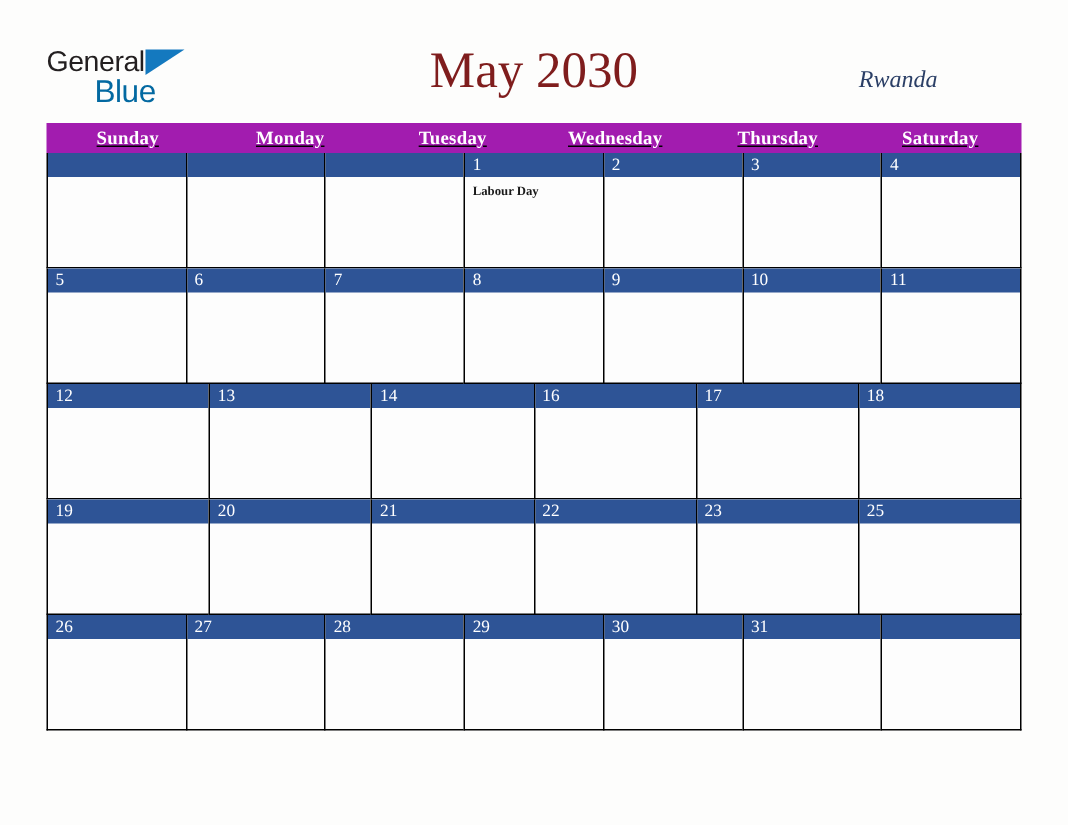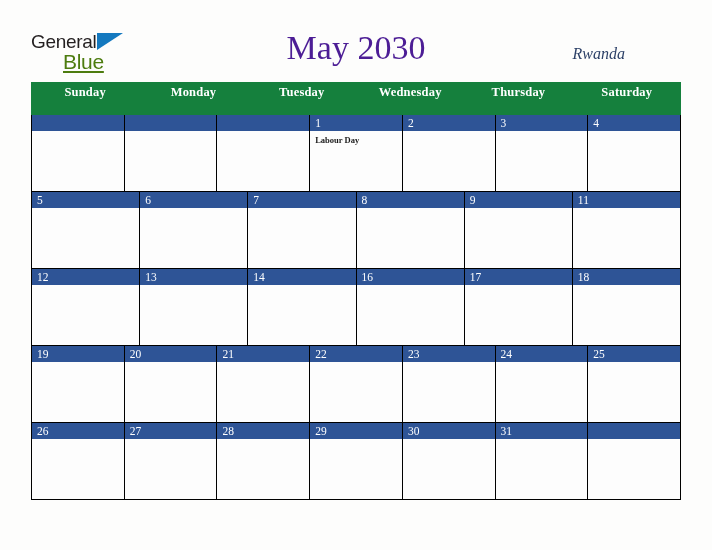--- a/index.html
+++ b/index.html
@@ -59,33 +59,32 @@
     border-bottom: 17px solid transparent;
   }
   .logo-line2 {
     position: absolute;
     left: 32px;
     top: 19px;
     font-family: "Liberation Sans", "DejaVu Sans", sans-serif;
     font-size: 21px;
     line-height: 23px;
     letter-spacing: -0.3px;
-    color: #4d7c0f;
-    text-decoration: underline;
+    color: #0369a1;
   }
 
   .title {
     position: absolute;
     left: 0;
     top: 28px;
     width: 712px;
     text-align: center;
     font-size: 34px;
     line-height: 40px;
-    color: #4c1d95;
+    color: #7f1d1d;
     font-family: "Liberation Serif", "DejaVu Serif", serif;
   }
 
   .country {
     position: absolute;
     right: 31px;
     top: 44px;
     font-size: 16px;
     line-height: 20px;
     color: #2b3f66;
@@ -98,22 +97,23 @@
   .calendar {
     position: absolute;
     left: 31px;
     top: 82px;
     width: 650px;
   }
 
   .weekday-row {
     display: flex;
     width: 650px;
-    height: 33px;
-    background: #15803d;
+    height: 20px;
+    background: #a21caf;
+    text-decoration: underline;
   }
   .weekday-cell {
     flex: 1 1 0;
     min-width: 0;
     color: #ffffff;
     font-size: 12.5px;
     font-weight: bold;
     line-height: 20px;
     text-align: center;
     letter-spacing: 0.2px;
@@ -242,20 +242,24 @@
           </div>
           <div class="day-cell">
             <div class="day-number-band">8</div>
             <div class="day-body"></div>
           </div>
           <div class="day-cell">
             <div class="day-number-band">9</div>
             <div class="day-body"></div>
           </div>
           <div class="day-cell">
+            <div class="day-number-band">10</div>
+            <div class="day-body"></div>
+          </div>
+          <div class="day-cell">
             <div class="day-number-band">11</div>
             <div class="day-body"></div>
           </div>
         </div>
         <div class="week-row">
           <div class="day-cell">
             <div class="day-number-band">12</div>
             <div class="day-body"></div>
           </div>
           <div class="day-cell">
@@ -291,24 +295,20 @@
           <div class="day-cell">
             <div class="day-number-band">21</div>
             <div class="day-body"></div>
           </div>
           <div class="day-cell">
             <div class="day-number-band">22</div>
             <div class="day-body"></div>
           </div>
           <div class="day-cell">
             <div class="day-number-band">23</div>
-            <div class="day-body"></div>
-          </div>
-          <div class="day-cell">
-            <div class="day-number-band">24</div>
             <div class="day-body"></div>
           </div>
           <div class="day-cell">
             <div class="day-number-band">25</div>
             <div class="day-body"></div>
           </div>
         </div>
         <div class="week-row">
           <div class="day-cell">
             <div class="day-number-band">26</div>

